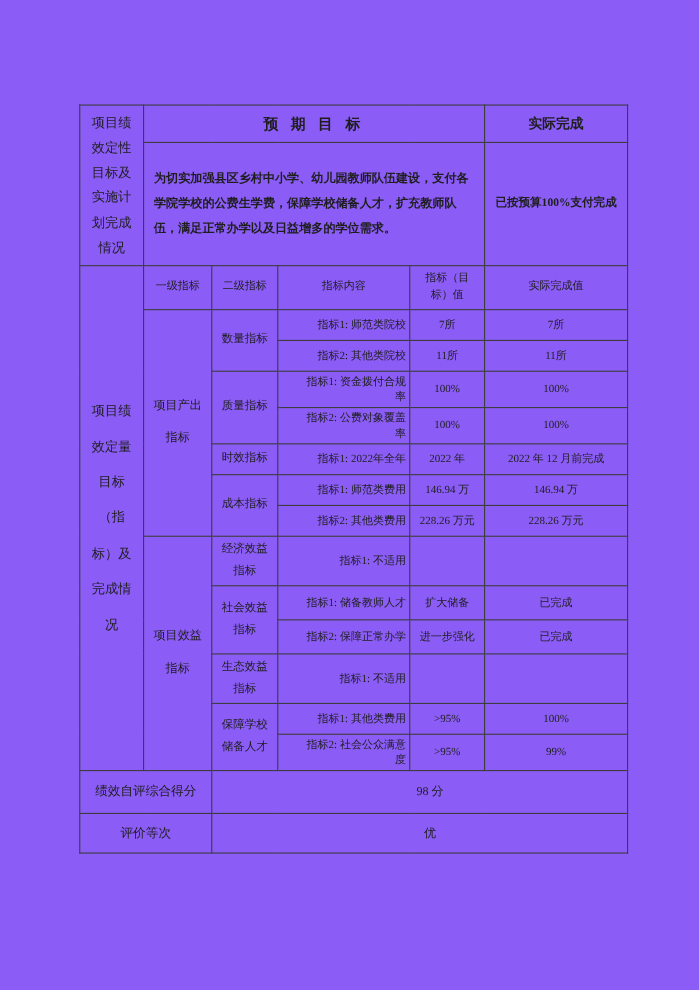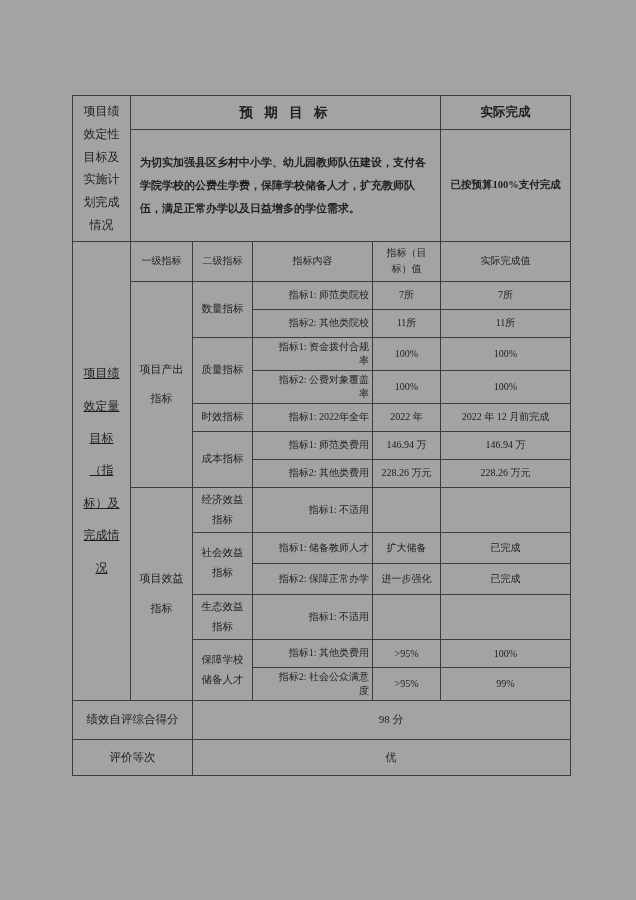--- a/index.html
+++ b/index.html
@@ -1,40 +1,40 @@
 <!DOCTYPE html>
 <html><head>
 <meta charset="utf-8">
 <style>
   * { margin:0; padding:0; box-sizing:border-box; }
   html,body { background:#ffffff; }
   .page {
     position:relative;
     width:636px; height:900px;
-    background:#a3a3a3;
+    background:#8b5cf6;
     font-family:"Liberation Serif","DejaVu Serif",serif;
     color:#1e1e1e;
     overflow:hidden;
   }
   table.perf {
     position:absolute; left:72px; top:95px;
     width:498px;
     border-collapse:collapse;
     table-layout:fixed;
   }
   td {
     border:1px solid #3d3d3d;
     text-align:center;
     vertical-align:middle;
     font-size:10.5px;
     padding:2px 4px;
     word-break:break-all;
   }
   .vhead  { font-size:12px; line-height:1.9; padding:4px 5px; }
-  .vhead2 { font-size:12px; line-height:2.7; padding:4px 5px;text-decoration:underline; }
+  .vhead2 { font-size:12px; line-height:2.7; padding:4px 5px; }
   .head-main { font-size:13.5px; font-weight:700; letter-spacing:4px; }
   .head-sub  { font-size:12.5px; font-weight:700; }
   .desc {
     text-align:left;
     font-weight:700;
     font-size:11px;
     line-height:2.1;
     padding:6px 9px;
   }
   .actual-text { font-weight:700; font-size:10.5px; line-height:1.8; }

